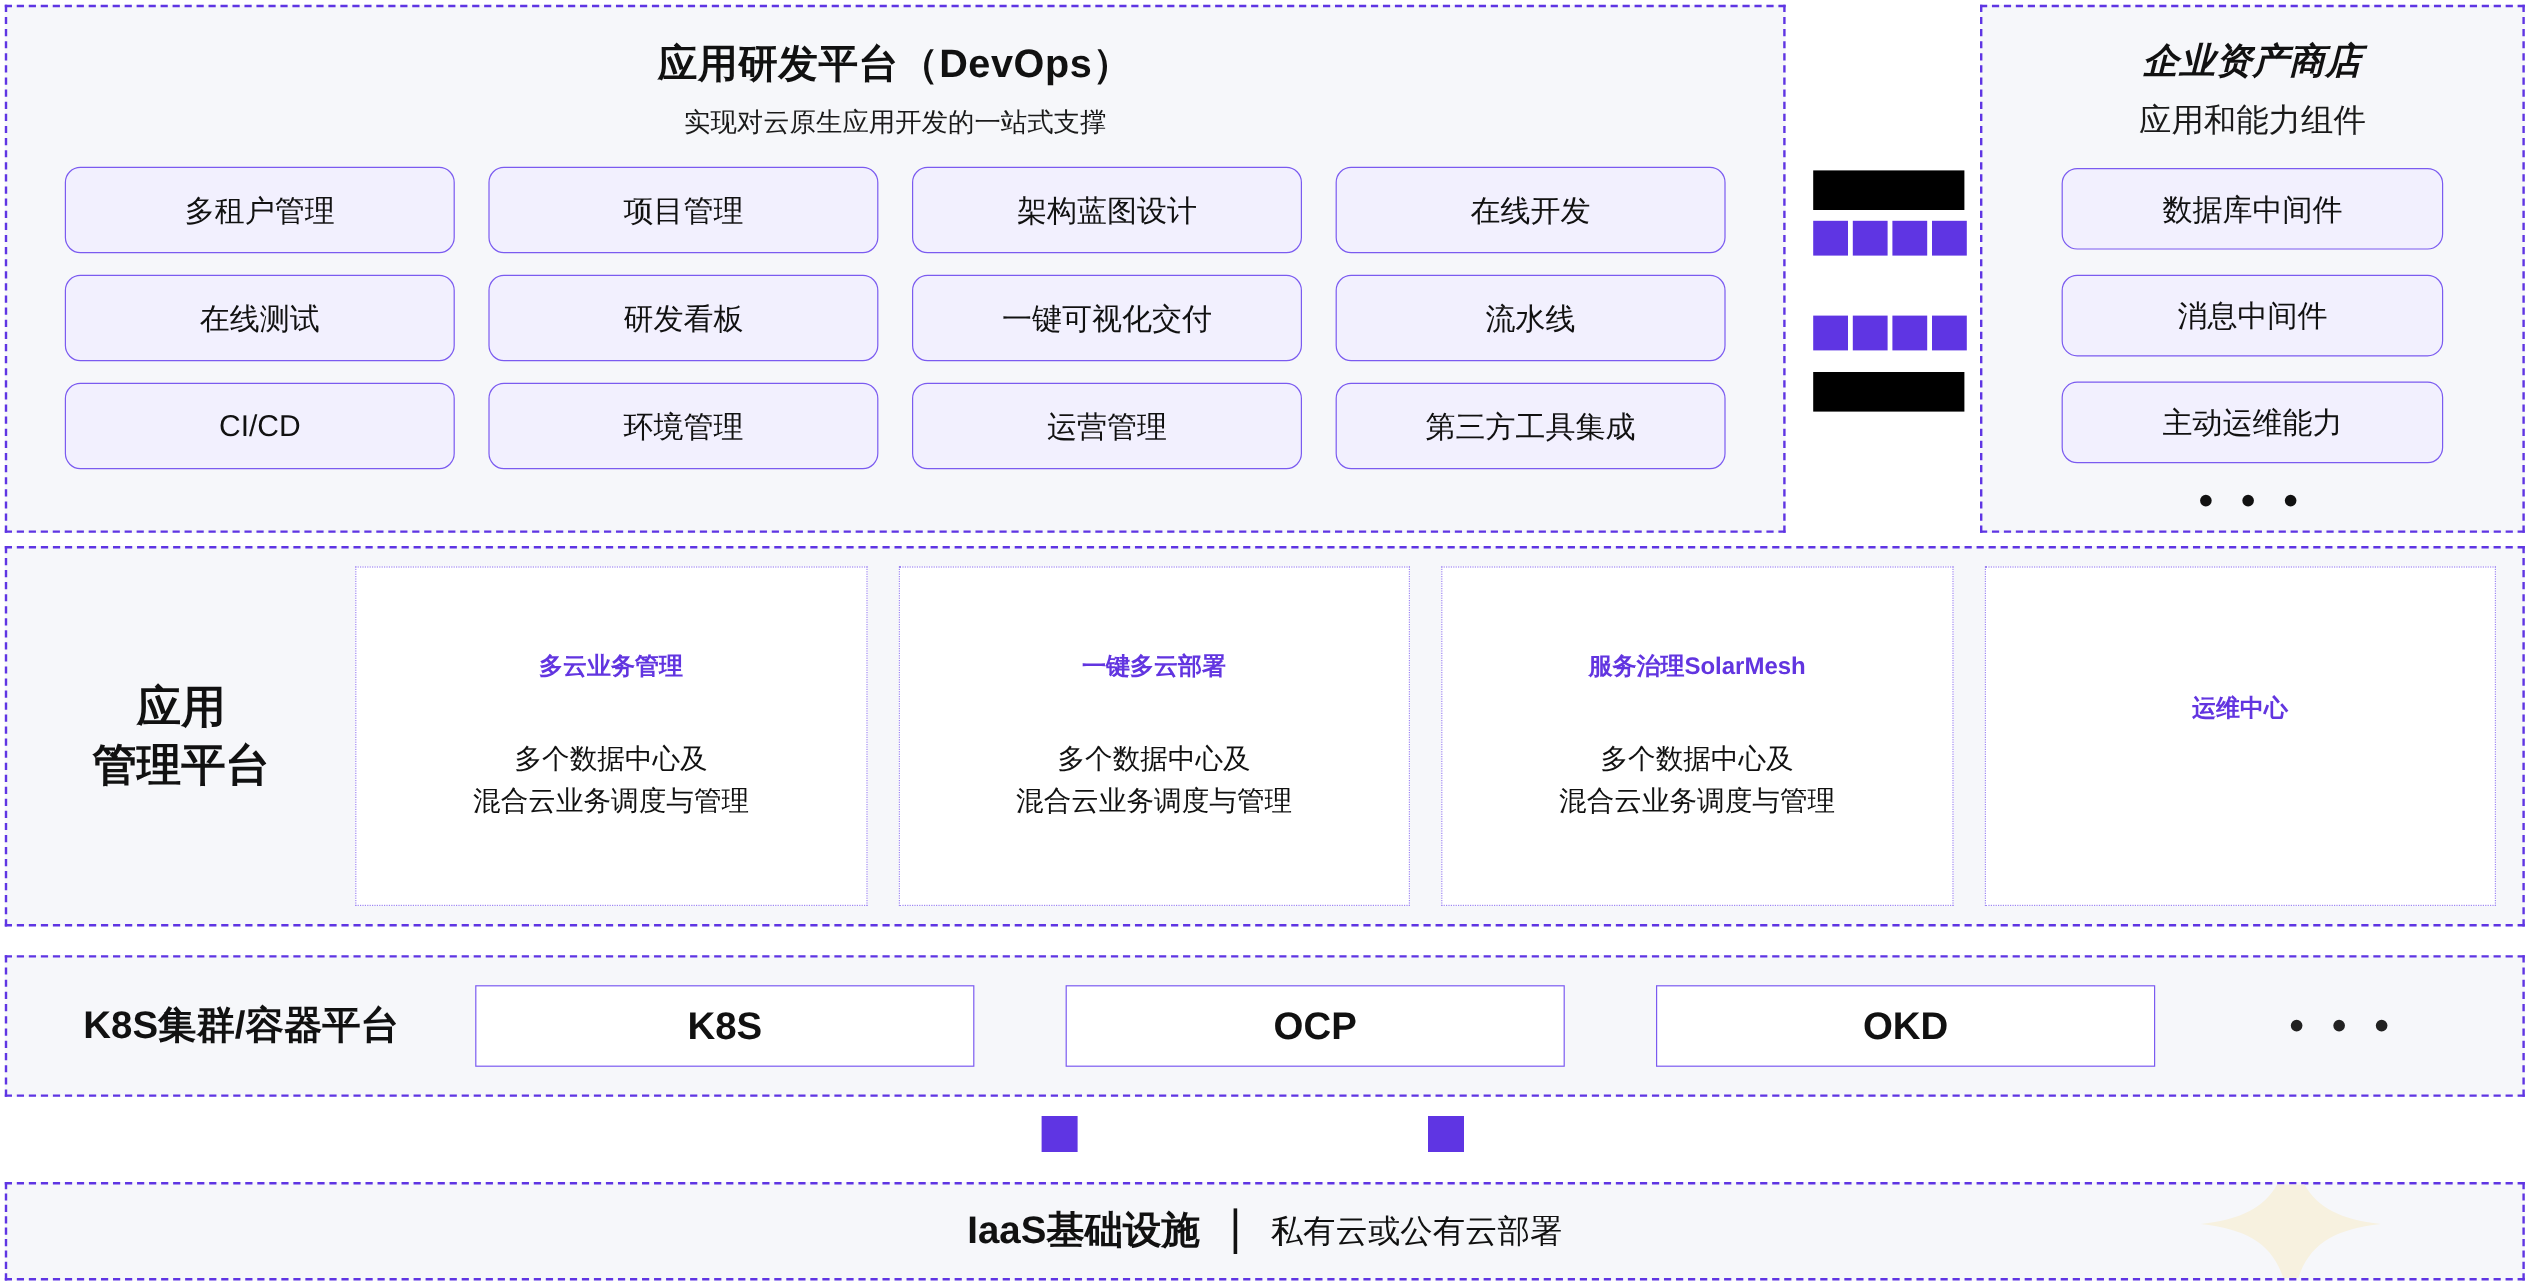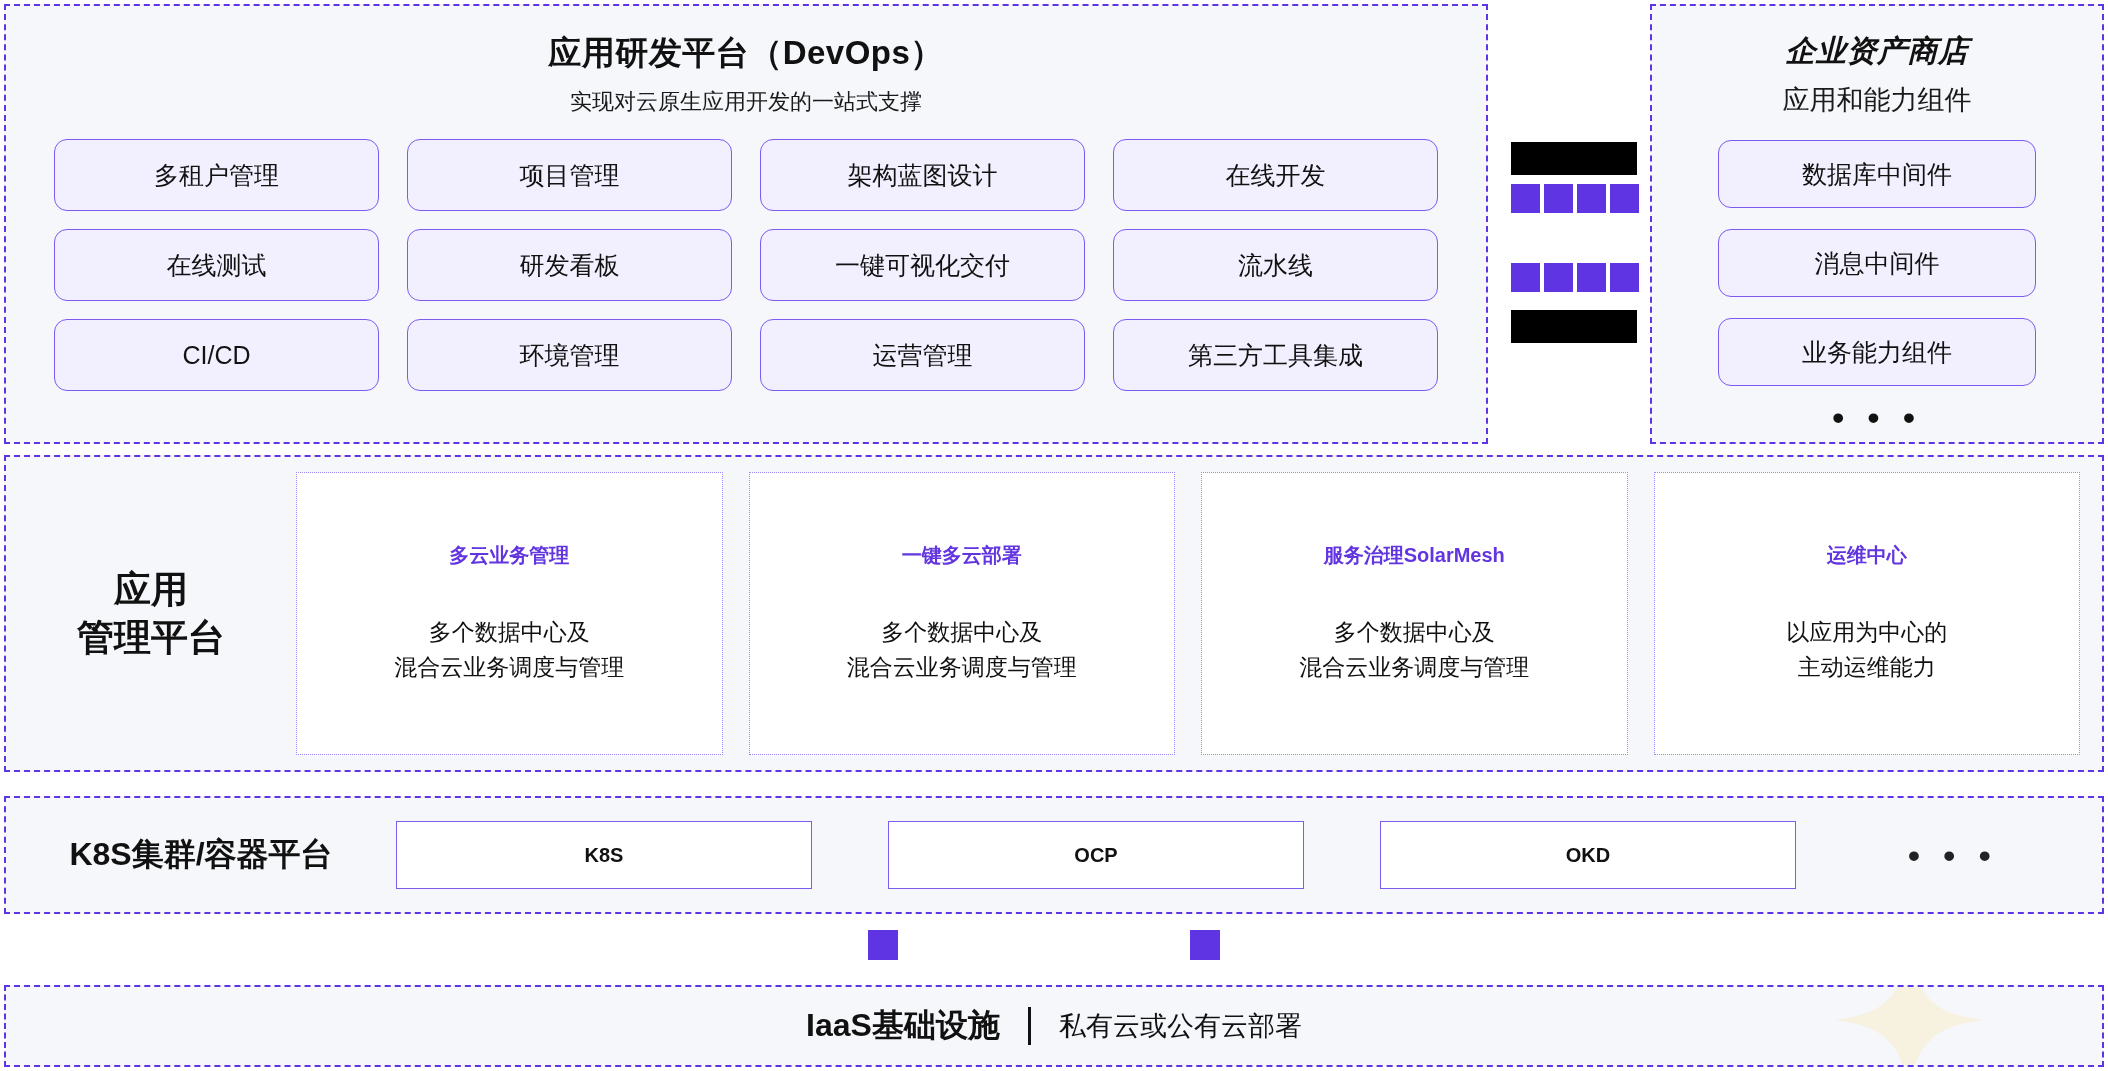--- a/index.html
+++ b/index.html
@@ -107,21 +107,21 @@
      display:flex;align-items:center;}
   #k8s-label{
     width:390px;flex:0 0 390px;text-align:center;
     font-size:32px;font-weight:bold;color:#111;
   }
   #k8s-boxes{flex:1;display:flex;align-items:center;gap:76px;padding-right:20px;}
   .k8s-box{
     background:#ffffff;border:1.7px solid #7b5bf0;
     width:414px;height:66px;
     display:flex;align-items:center;justify-content:center;
-    font-size:20px;font-weight:bold;color:#111;
+    font-size:32px;font-weight:bold;color:#111;
   }
   #k8s-dots{font-size:34px;font-weight:bold;letter-spacing:7px;color:#222;
      margin-left:36px;line-height:1;}
 
   
   .connector{position:absolute;width:30px;height:30px;background:#5f35e3;}
   #connector-1{left:868px;top:930px;}
   #connector-2{left:1190px;top:930px;}
 
   
@@ -177,21 +177,21 @@
     </div>
     <div class="redact-bar" id="redact-bottom"></div>
   </div>
 
   <div class="dashed" id="asset-section">
     <div class="sec-title" id="asset-title">企业资产商店</div>
     <div id="asset-subtitle">应用和能力组件</div>
     <div id="asset-list">
       <div class="asset-chip">数据库中间件</div>
       <div class="asset-chip">消息中间件</div>
-      <div class="asset-chip">业务能力组件</div>
+      <div class="asset-chip">主动运维能力</div>
     </div>
     <div class="ellipsis-dots">• • •</div>
   </div>
 
   <div class="dashed" id="manage-section">
     <div id="manage-label">
       <div>应用</div>
       <div>管理平台</div>
     </div>
     <div id="manage-cards">
@@ -215,24 +215,20 @@
       <div class="mcard">
         <div class="mcard-title">服务治理SolarMesh</div>
         <div class="mcard-desc">
           <div>多个数据中心及</div>
           <div>混合云业务调度与管理</div>
         </div>
       </div>
 
       <div class="mcard">
         <div class="mcard-title">运维中心</div>
-        <div class="mcard-desc">
-          <div>以应用为中心的</div>
-          <div>主动运维能力</div>
-        </div>
       </div>
 
     </div>
   </div>
 
   <div class="dashed" id="k8s-section">
     <div id="k8s-label">K8S集群/容器平台</div>
     <div id="k8s-boxes">
       <div class="k8s-box">K8S</div>
       <div class="k8s-box">OCP</div>

